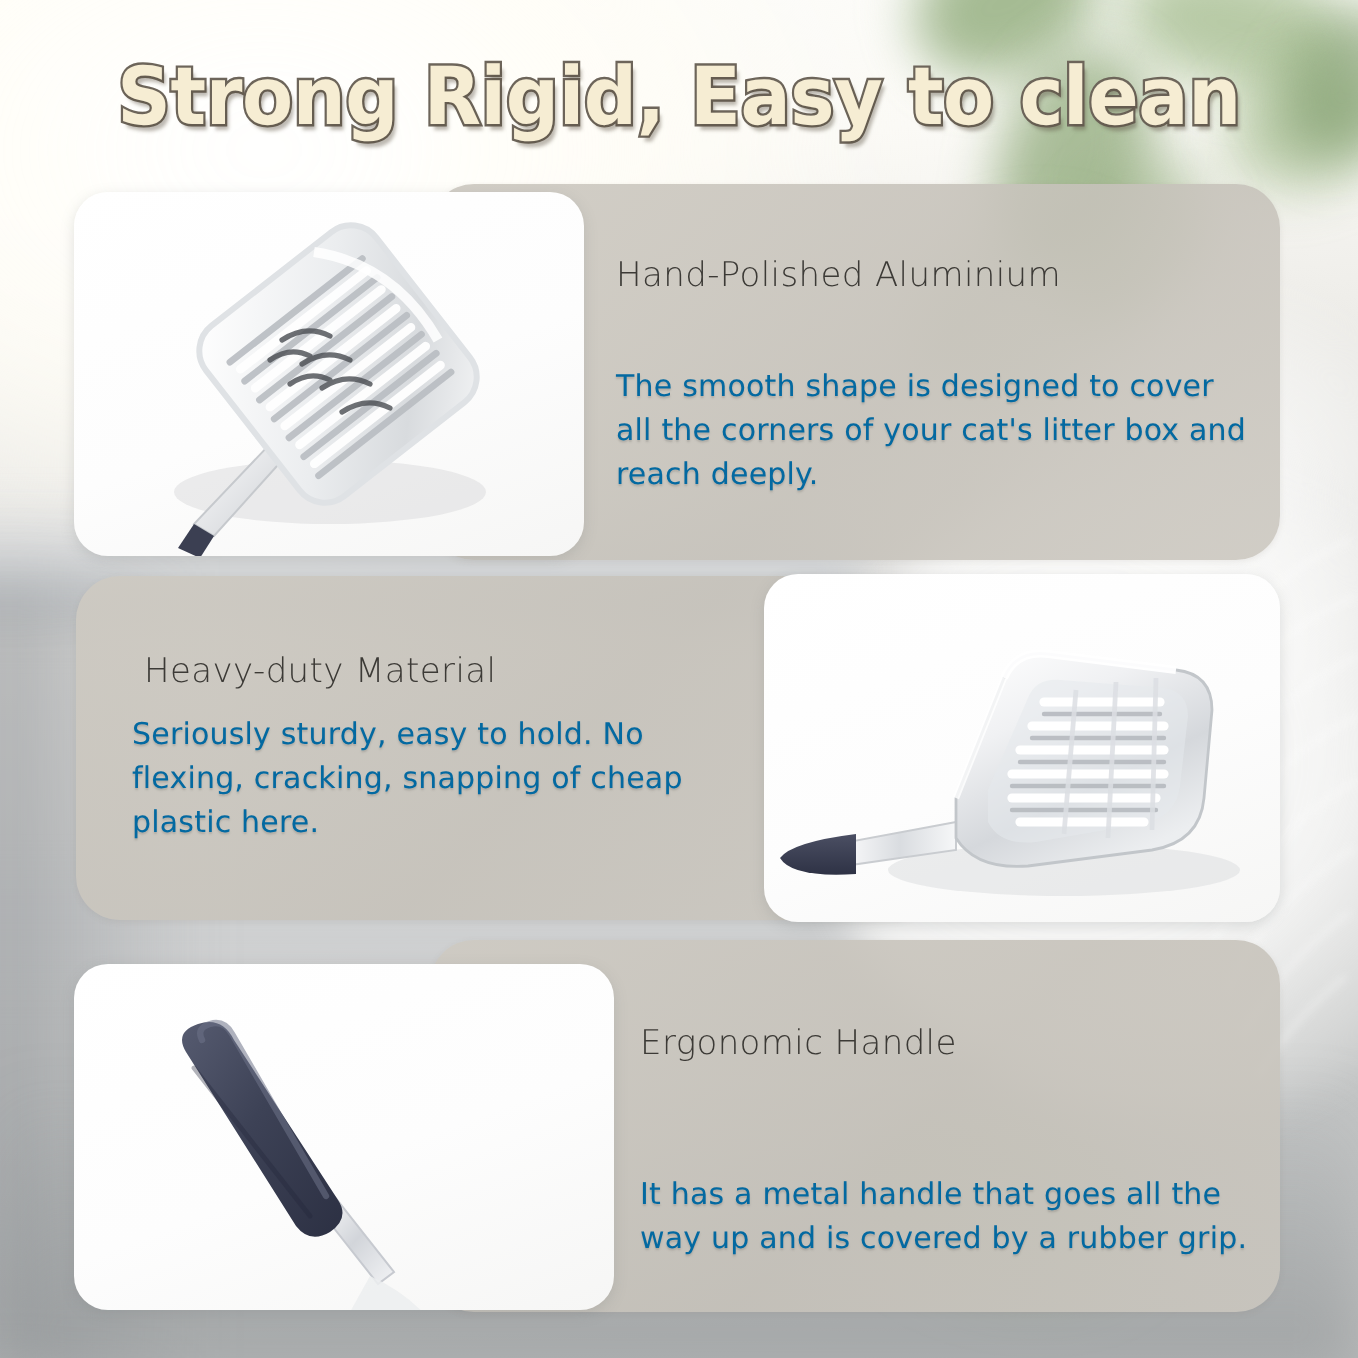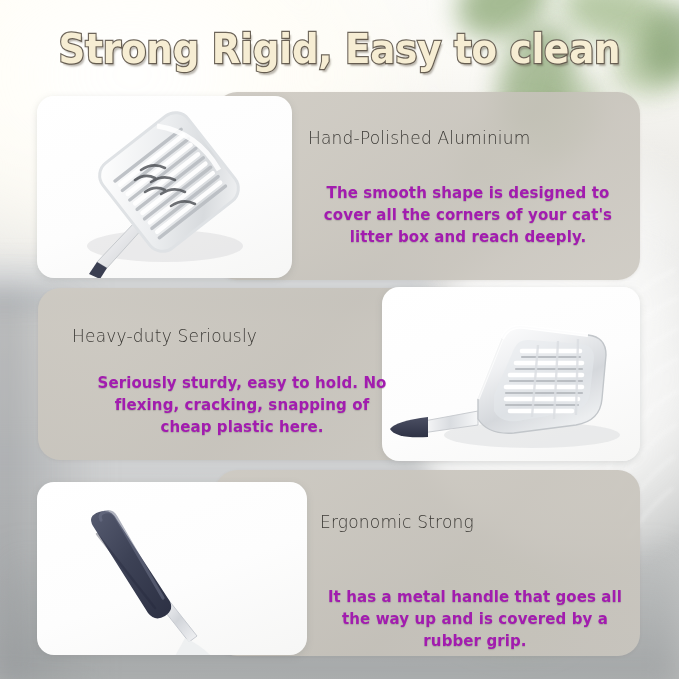--- a/index.html
+++ b/index.html
@@ -74,33 +74,33 @@
   .card{position:absolute;border-radius:17px;
     background:linear-gradient(160deg,#ffffff 0%,#fdfdfd 55%,#f6f6f5 100%);
     box-shadow:0 2px 7px rgba(120,122,124,.22);
     overflow:hidden;}
 
   .head{position:absolute;
     font-family:"DejaVu Sans","Liberation Sans",sans-serif;
     font-size:17px;font-weight:300;color:#3c3a36;letter-spacing:.2px;white-space:nowrap;}
   .body{position:absolute;
     font-family:"DejaVu Sans","Liberation Sans",sans-serif;
-    font-size:15px;font-weight:bold;color:#a21caf;line-height:22px;letter-spacing:.1px;
-    text-shadow:0 1px 1px rgba(120,118,112,.35);text-align:center;}
+    font-size:15px;font-weight:normal;color:#0369a1;line-height:22px;letter-spacing:.1px;
+    text-shadow:0 1px 1px rgba(120,118,112,.35);}
 
   
   #row1 .panel{left:215px;top:92px;width:425px;height:188px;}
   #row1 .card{left:37px;top:96px;width:255px;height:182px;}
   #row1 .head{left:308px;top:128px;}
   #row1 .body{left:308px;top:182px;width:320px;}
   
   #row2 .panel{left:38px;top:288px;width:430px;height:172px;}
   #row2 .card{left:382px;top:287px;width:258px;height:174px;}
   #row2 .head{left:72px;top:326px;}
-  #row2 .body{left:66px;top:372px;width:310px;margin-left:21px;}
+  #row2 .body{left:66px;top:356px;width:310px;}
   
   #row3 .panel{left:215px;top:470px;width:425px;height:186px;}
   #row3 .card{left:37px;top:482px;width:270px;height:173px;}
   #row3 .head{left:320px;top:512px;}
   #row3 .body{left:320px;top:562px;width:310px;margin-top:24px;}
 
   .prod{position:absolute;inset:0;}
 </style>
 </head>
 <body>
@@ -250,21 +250,21 @@
         <g stroke="#dcdfe3" stroke-width="2.4" fill="none" opacity=".85">
           <path d="M156,58 L150,130"></path>
             <path d="M176,54 L172,132"></path>
             <path d="M196,52 L194,128"></path>
         </g>
 
         <path d="M120,52 q6,-14 22,-12 L206,48" stroke="#ffffff" stroke-width="4" fill="none" opacity=".95"></path>
         <path d="M96,112 L120,52" stroke="#ffffff" stroke-width="3.2" fill="none" opacity=".8"></path>
       </svg>
     </div>
-    <div class="head">Heavy-duty Seriously</div>
+    <div class="head">Heavy-duty Material</div>
     <div class="body">Seriously sturdy, easy to hold. No flexing, cracking, snapping of cheap plastic here.</div>
   </div>
 
   <div class="row" id="row3">
     <div class="panel"></div>
     <div class="card">
       <svg class="prod" viewBox="0 0 270 173" preserveAspectRatio="xMidYMid meet">
         <defs>
           <linearGradient id="g3a" x1="0" y1="0" x2="1" y2="1">
             <stop offset="0" stop-color="#565b70"></stop>
@@ -281,17 +281,17 @@
         <path d="M122,122 L152,160 L160,154 L130,116 Z" fill="url(#g3b)" stroke="#c7cad0" stroke-width="1"></path>
 
         <path d="M148,156 q18,8 30,22 l-40,-4 Z" fill="#eceef0" opacity=".85"></path>
 
         <path d="M56,44 q-6,-10 6,-14 q12,-4 18,8 L132,118 q6,9 -4,16 q-10,6 -17,-3 Z" fill="url(#g3a)"></path>
 
         <path d="M64,38 q-3,-6 4,-8 q7,-2 11,5 L126,116" stroke="#6d7288" stroke-width="3.2" fill="none" opacity=".55" stroke-linecap="round"></path>
         <path d="M60,52 L118,126" stroke="#22263a" stroke-width="2.4" fill="none" opacity=".35" stroke-linecap="round"></path>
       </svg>
     </div>
-    <div class="head">Ergonomic Strong</div>
+    <div class="head">Ergonomic Handle</div>
     <div class="body">It has a metal handle that goes all the way up and is covered by a rubber grip.</div>
   </div>
 
 </div>
 
 </body></html>

